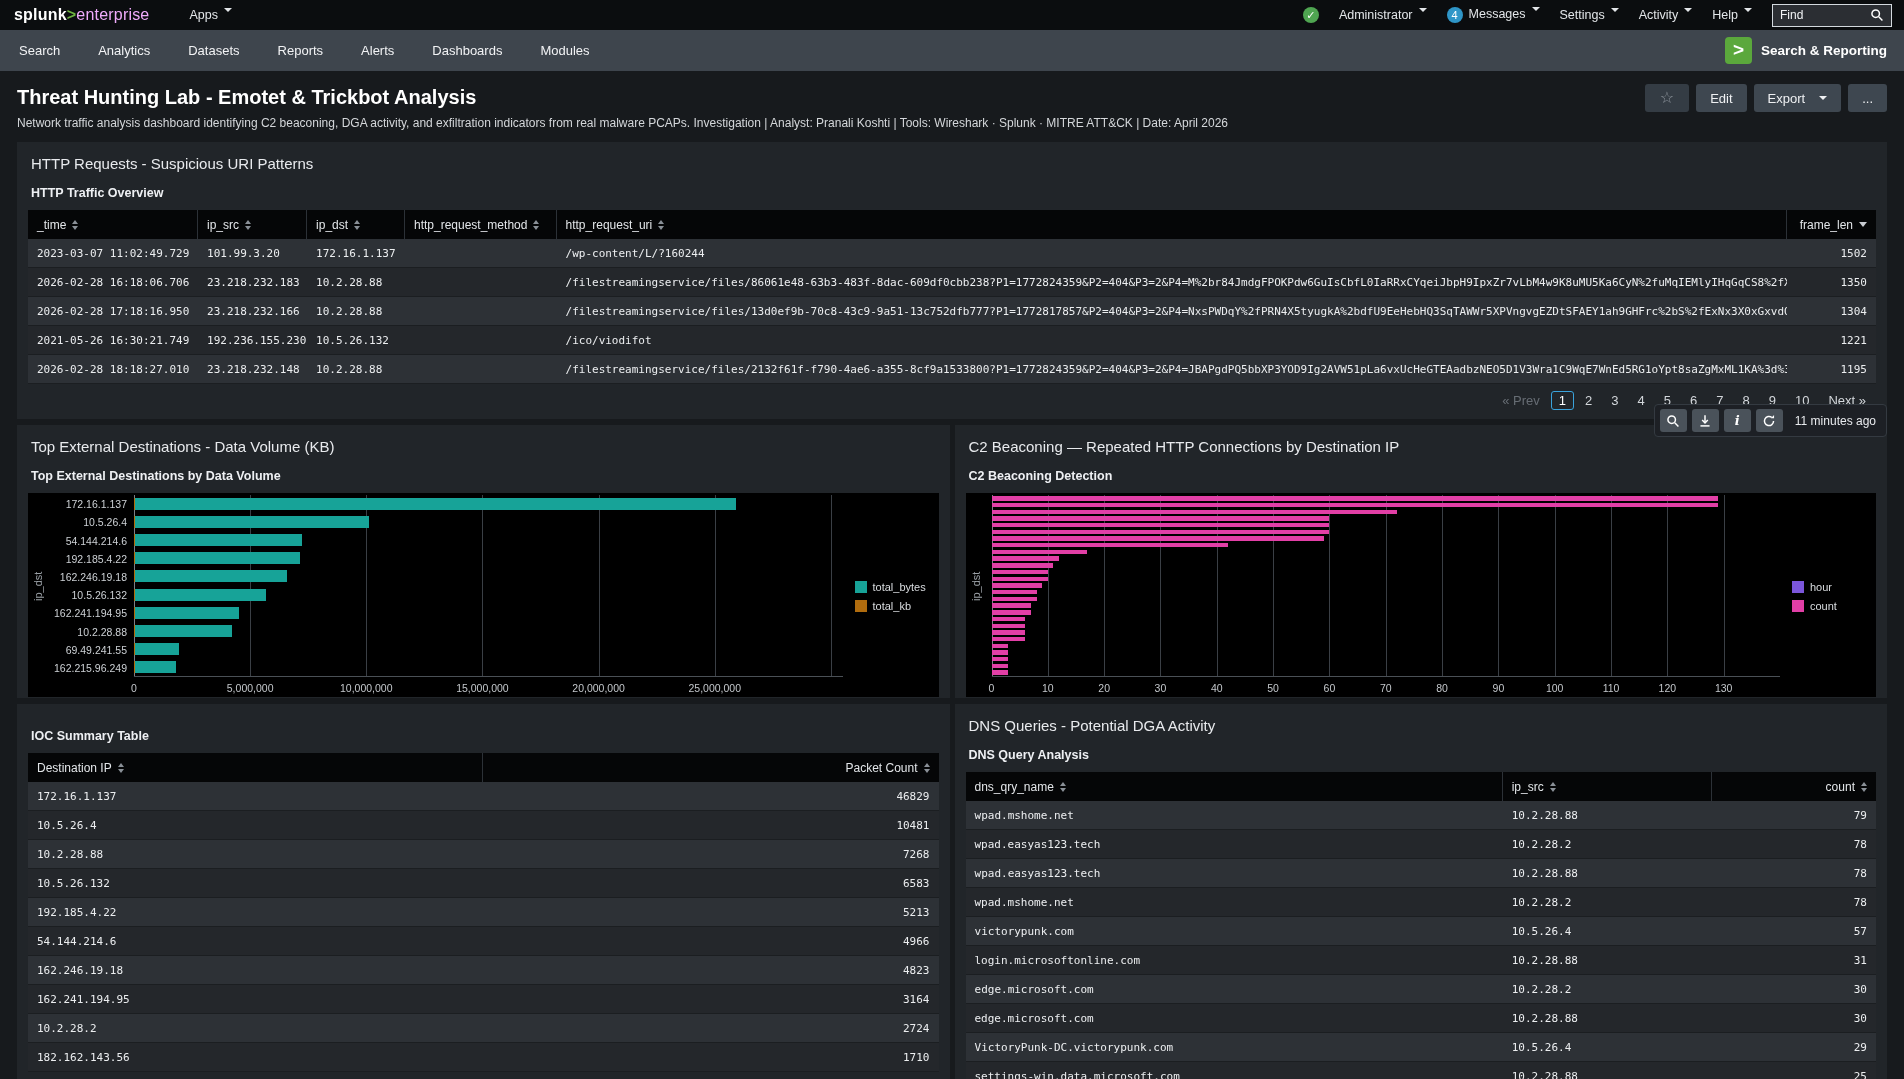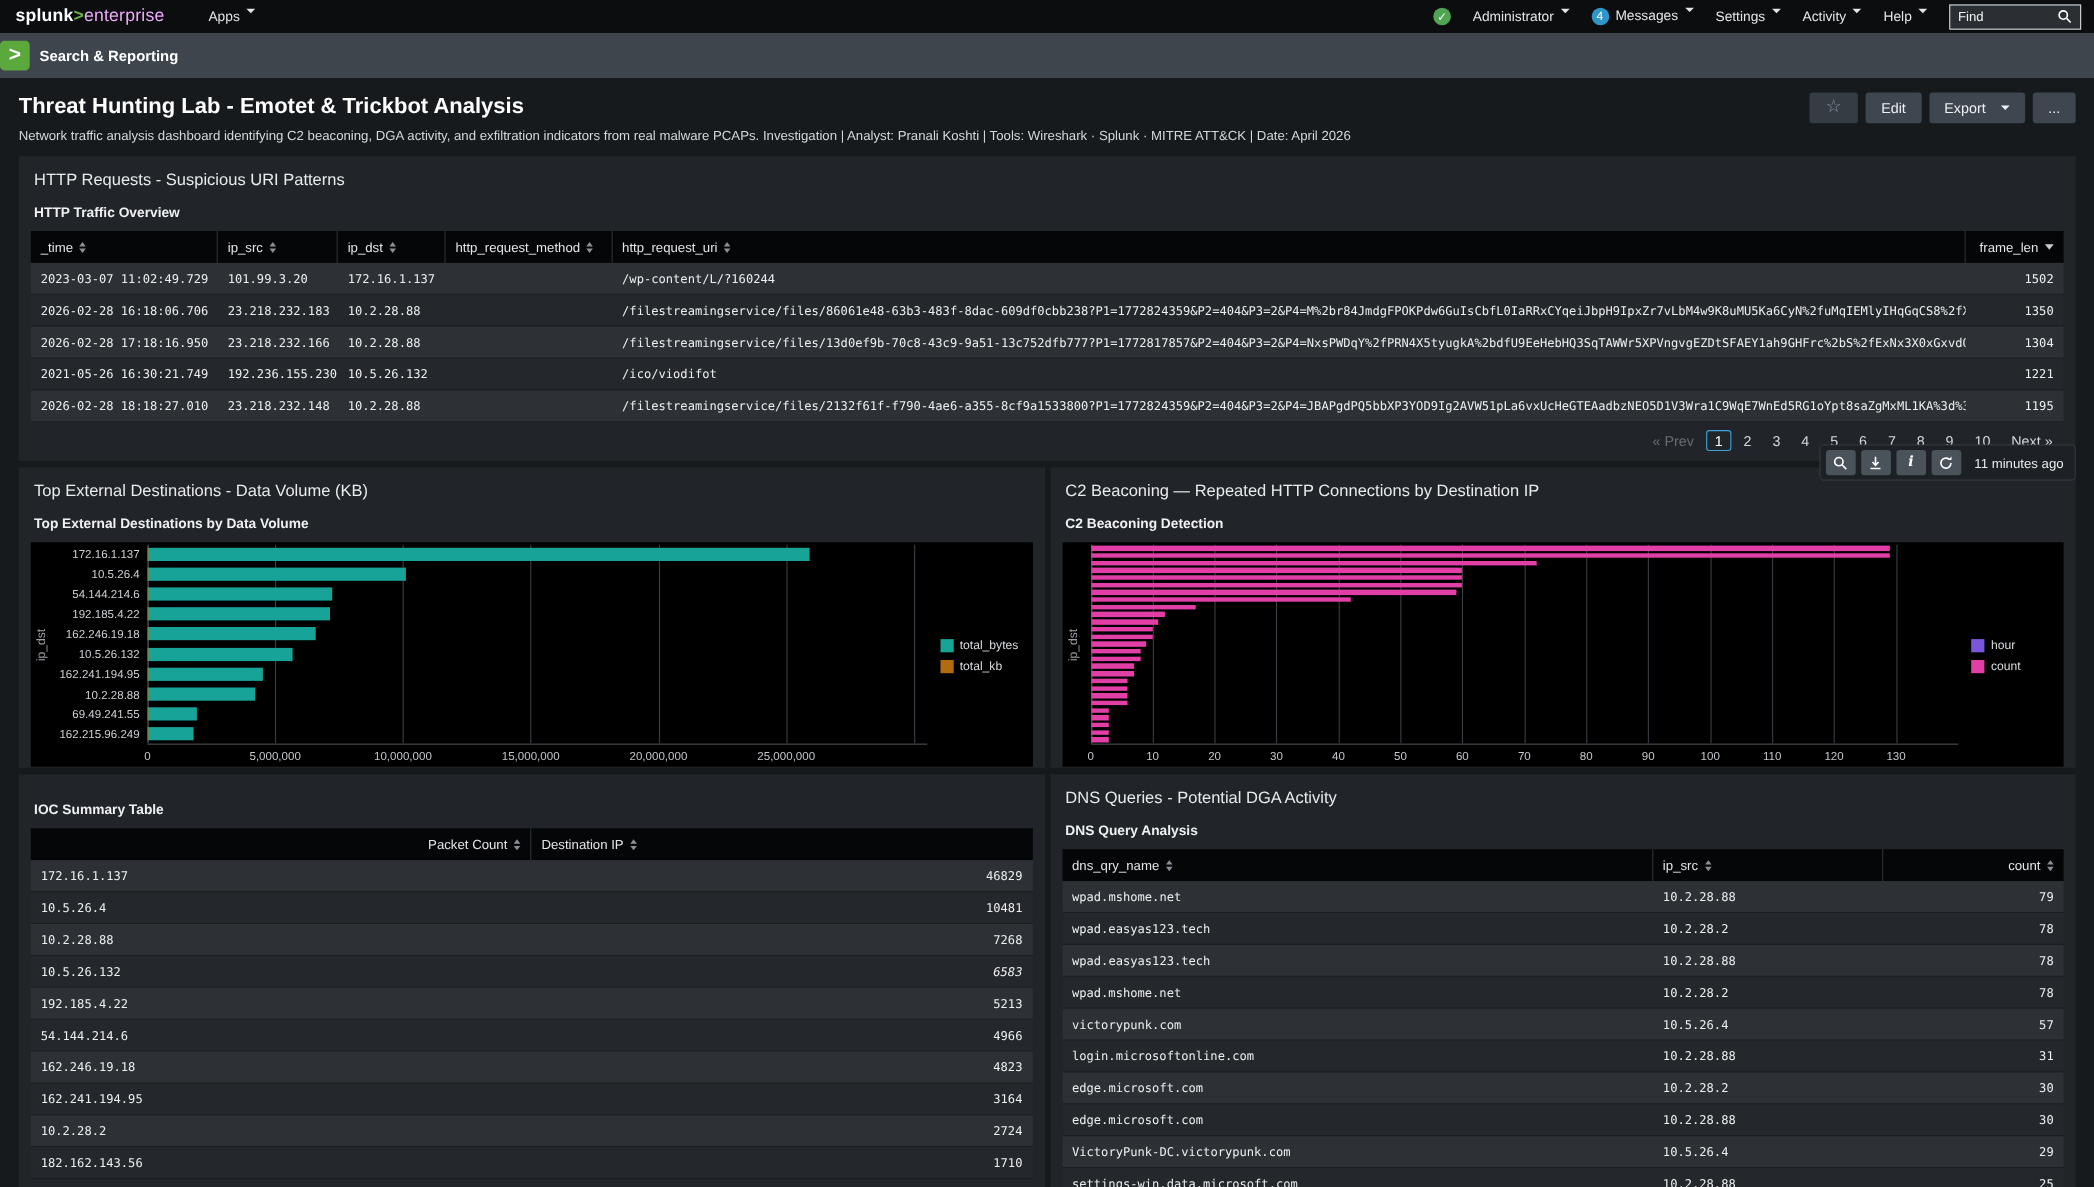--- a/index.html
+++ b/index.html
@@ -138,20 +138,29 @@
       <span class="find-text">Find</span>
       <svg viewBox="0 0 16 16" width="14" height="14">
           <circle cx="6.5" cy="6.5" r="4.3" fill="none" stroke="#fff" stroke-width="1.7"></circle>
           <line x1="10" y1="10" x2="14.2" y2="14.2" stroke="#fff" stroke-width="1.7"></line>
         </svg>
     </div>
   </div>
 </header>
 
 <nav class="appbar">
+  <div class="appnav" id="appnav">
+      <span class="navitem">Search</span>
+      <span class="navitem">Analytics</span>
+      <span class="navitem">Datasets</span>
+      <span class="navitem">Reports</span>
+      <span class="navitem">Alerts</span>
+      <span class="navitem">Dashboards</span>
+      <span class="navitem">Modules</span>
+    </div>
   <div class="appbadge">
     <span class="ab-icon">&gt;</span>
     <span>Search &amp; Reporting</span>
   </div>
 </nav>
 
 <section class="dash-header">
   <h1>Threat Hunting Lab - Emotet &amp; Trickbot Analysis</h1>
   <p>Network traffic analysis dashboard identifying C2 beaconing, DGA activity, and exfiltration indicators from real malware PCAPs. Investigation | Analyst: Pranali Koshti | Tools: Wireshark · Splunk · MITRE ATT&amp;CK | Date: April 2026</p>
   <div class="actions">
@@ -449,50 +458,50 @@
           </div>
       </div>
     </section>
   </div>
 
   <div class="row3">
     <section class="panel">
       <h3>IOC Summary Table</h3>
       <div class="tbl">
           <div class="hrow">
+            <div class="cell hcell" style="flex: 0 0 50%;">
+              <span>Destination IP</span>
+              <span class="sorticon">
+                <span class="tri-up"></span>
+                <span class="tri-dn"></span>
+              </span>
+            </div>
             <div class="cell hcell right" style="flex: 0 0 50%;">
               <span>Packet Count</span>
               <span class="sorticon">
                 <span class="tri-up"></span>
                 <span class="tri-dn"></span>
               </span>
             </div>
-            <div class="cell hcell" style="flex: 0 0 50%;">
-              <span>Destination IP</span>
-              <span class="sorticon">
-                <span class="tri-up"></span>
-                <span class="tri-dn"></span>
-              </span>
-            </div>
           </div>
           <div class="brow odd">
             <div class="cell bcell" style="flex: 0 0 50%;">172.16.1.137</div>
             <div class="cell bcell right" style="flex: 0 0 50%;">46829</div>
           </div>
           <div class="brow even">
             <div class="cell bcell" style="flex: 0 0 50%;">10.5.26.4</div>
             <div class="cell bcell right" style="flex: 0 0 50%;">10481</div>
           </div>
           <div class="brow odd">
             <div class="cell bcell" style="flex: 0 0 50%;">10.2.28.88</div>
             <div class="cell bcell right" style="flex: 0 0 50%;">7268</div>
           </div>
           <div class="brow even">
             <div class="cell bcell" style="flex: 0 0 50%;">10.5.26.132</div>
-            <div class="cell bcell right" style="flex: 0 0 50%; font-style: italic;">6583</div>
+            <div class="cell bcell right" style="flex: 0 0 50%;">6583</div>
           </div>
           <div class="brow odd">
             <div class="cell bcell" style="flex: 0 0 50%;">192.185.4.22</div>
             <div class="cell bcell right" style="flex: 0 0 50%;">5213</div>
           </div>
           <div class="brow even">
             <div class="cell bcell" style="flex: 0 0 50%;">54.144.214.6</div>
             <div class="cell bcell right" style="flex: 0 0 50%;">4966</div>
           </div>
           <div class="brow odd">

